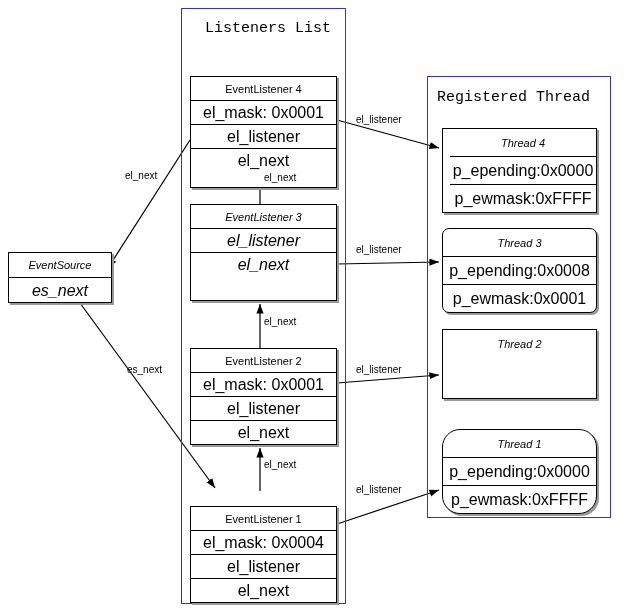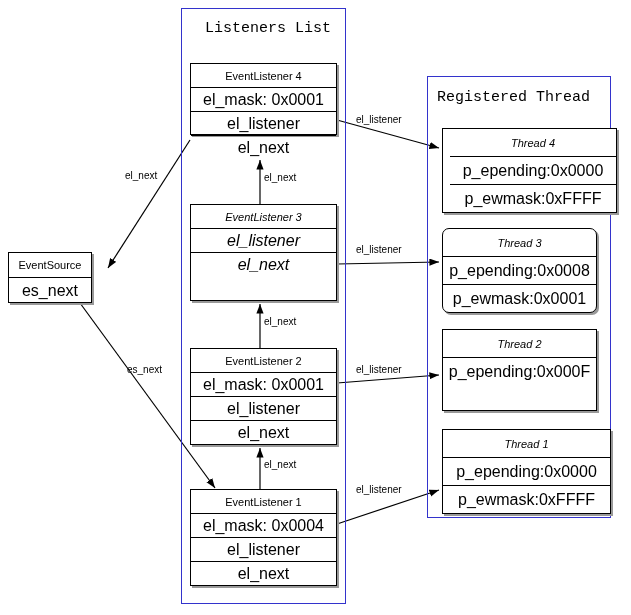--- a/index.html
+++ b/index.html
@@ -103,70 +103,69 @@
         <path d="M 337 524 L 439 490" stroke="#000000" stroke-width="1.2" fill="none" marker-end="url(#arrow)"></path>
       </g>
   </svg>
 
   <div class="group-box" style="left: 181px; top: 8px; width: 165px; height: 596px;"></div>
   <div class="group-title" style="left: 205px; top: 20px;">Listeners List</div>
 
   <div class="group-box" style="left: 427px; top: 76px; width: 184px; height: 442px;"></div>
   <div class="group-title" style="left: 437px; top: 89px;">Registered Thread</div>
 
-  <div class="node src" style="left: 8px; top: 252px; width: 84px; height: 51px;">
+  <div class="node src" style="left: 8px; top: 252px; width: 104px; height: 51px; font-style: italic;">
     <div class="row title">EventSource</div>
     <div class="row">es_next</div>
   </div>
 
-  <div class="node" style="left: 190px; top: 63px; width: 147px; height: 72px;">
+  <div class="node" style="left: 190px; top: 76px; width: 147px; height: 112px;">
     <div class="row title">EventListener 4</div>
     <div class="row">el_mask: 0x0001</div>
     <div class="row">el_listener</div>
     <div class="row">el_next</div>
   </div>
 
   <div class="node" style="left: 190px; top: 204px; width: 147px; height: 97px; font-style: italic;">
     <div class="row title">EventListener 3</div>
     <div class="row">el_listener</div>
     <div class="row">el_next</div>
   </div>
 
   <div class="node" style="left: 190px; top: 348px; width: 147px; height: 97px;">
     <div class="row title">EventListener 2</div>
     <div class="row">el_mask: 0x0001</div>
     <div class="row">el_listener</div>
     <div class="row">el_next</div>
   </div>
 
-  <div class="node" style="left: 190px; top: 489px; width: 147px; height: 97px;">
+  <div class="node" style="left: 190px; top: 506px; width: 147px; height: 97px;">
     <div class="row title">EventListener 1</div>
     <div class="row">el_mask: 0x0004</div>
     <div class="row">el_listener</div>
     <div class="row">el_next</div>
   </div>
 
-  <div class="node thread" style="left: 442px; top: 128px; width: 175px; height: 85px; padding-left: 7px;">
+  <div class="node thread" style="left: 442px; top: 128px; width: 155px; height: 85px; padding-left: 7px;">
     <div class="row title">Thread 4</div>
     <div class="row">p_epending:0x0000</div>
     <div class="row">p_ewmask:0xFFFF</div>
   </div>
 
   <div class="node thread" style="left: 442px; top: 228px; width: 155px; height: 85px; border-radius: 7px;">
     <div class="row title">Thread 3</div>
     <div class="row">p_epending:0x0008</div>
     <div class="row">p_ewmask:0x0001</div>
   </div>
 
-  <div class="node thread" style="left: 442px; top: 329px; width: 155px; height: 82px;">
+  <div class="node thread" style="left: 442px; top: 329px; width: 155px; height: 70px;">
     <div class="row title">Thread 2</div>
-    <div class="row">p_epending:0x000F</div>
   </div>
 
-  <div class="node thread" style="left: 442px; top: 429px; width: 169px; height: 85px;">
+  <div class="node thread" style="left: 442px; top: 429px; width: 155px; height: 85px; border-radius: 18px;">
     <div class="row title">Thread 1</div>
     <div class="row">p_epending:0x0000</div>
     <div class="row">p_ewmask:0xFFFF</div>
   </div>
 
   <div id="edge-label-layer">
       <div class="edge-label" style="left: 125px; top: 170px;">el_next</div>
       <div class="edge-label" style="left: 127px; top: 364px;">es_next</div>
       <div class="edge-label" style="left: 264px; top: 172px;">el_next</div>
       <div class="edge-label" style="left: 264px; top: 316px;">el_next</div>

